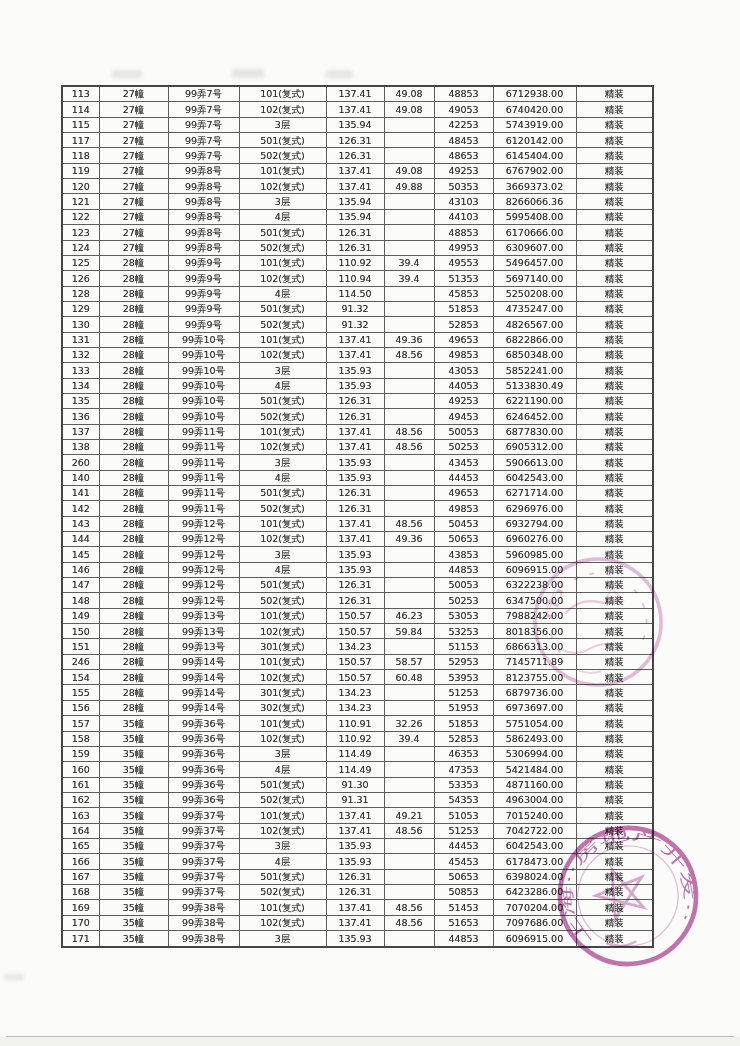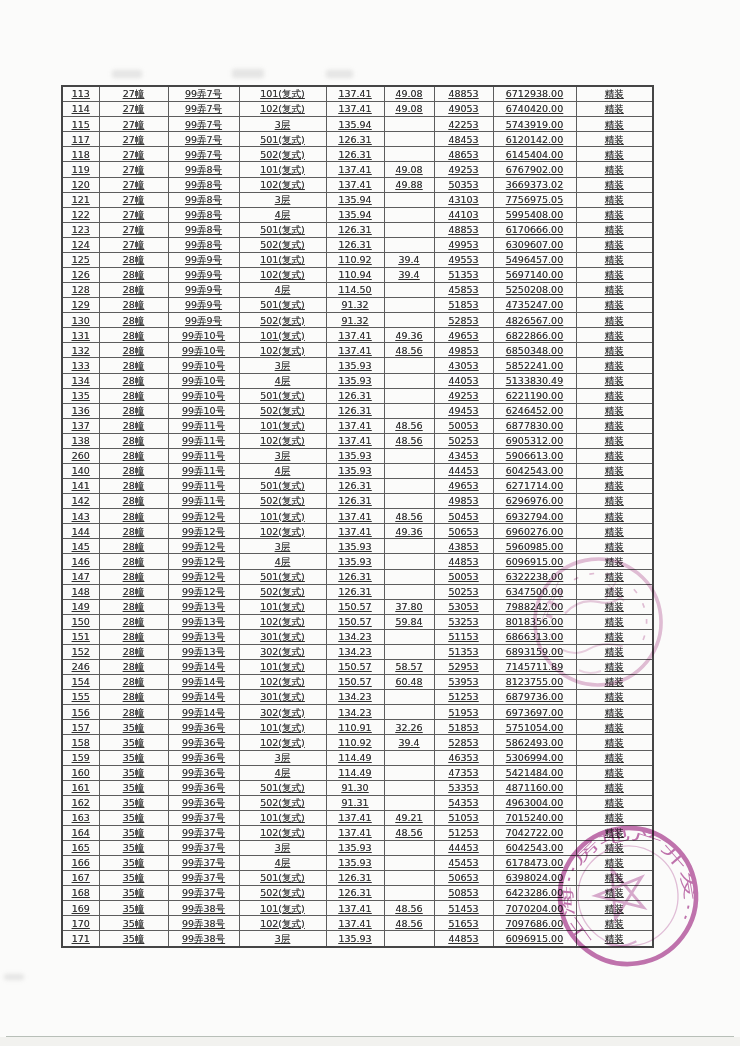--- a/index.html
+++ b/index.html
@@ -10,21 +10,21 @@
   }
   
   .smudge{position:absolute;background:rgba(150,152,150,0.22);filter:blur(2px);border-radius:2px;}
   .page-edge-line{position:absolute;left:6px;right:6px;top:1036px;height:1px;background:rgba(130,142,130,0.55);}
   .page-bottom-band{position:absolute;left:0;right:0;top:1037px;bottom:0;background:#f2f2ef;}
 
   
   .sheet-table{
     position:absolute;left:61px;top:85px;width:591px;height:863px;
     border-collapse:collapse;table-layout:fixed;
-    font-size:9.5px;color:#2f2f2f;text-decoration:underline;
+    font-size:9.5px;color:#2f2f2f;
   }
   .sheet-table td{
     border:1px solid #5d5d5d;
     text-align:center;vertical-align:middle;
     padding:0 1px;overflow:hidden;white-space:nowrap;
     height:12.6px;line-height:1;
     text-shadow:0 0 .5px rgba(40,40,40,.55);
   }
   .sheet-table{border:2px solid #454545;}
   .sheet-table tr.group-start td{border-top:1.8px solid #3d3d3d;}
@@ -132,21 +132,21 @@
         <td>精装</td>
       </tr>
       <tr>
         <td>121</td>
         <td>27幢</td>
         <td>99弄8号</td>
         <td>3层</td>
         <td>135.94</td>
         <td></td>
         <td>43103</td>
-        <td>7756975.05</td>
+        <td>8266066.36</td>
         <td>精装</td>
       </tr>
       <tr>
         <td>122</td>
         <td>27幢</td>
         <td>99弄8号</td>
         <td>4层</td>
         <td>135.94</td>
         <td></td>
         <td>44103</td>
@@ -427,21 +427,21 @@
         <td>50253</td>
         <td>6347500.00</td>
         <td>精装</td>
       </tr>
       <tr class="group-start">
         <td>149</td>
         <td>28幢</td>
         <td>99弄13号</td>
         <td>101(复式)</td>
         <td>150.57</td>
-        <td>37.80</td>
+        <td>46.23</td>
         <td>53053</td>
         <td>7988242.00</td>
         <td>精装</td>
       </tr>
       <tr>
         <td>150</td>
         <td>28幢</td>
         <td>99弄13号</td>
         <td>102(复式)</td>
         <td>150.57</td>
@@ -452,31 +452,20 @@
       </tr>
       <tr>
         <td>151</td>
         <td>28幢</td>
         <td>99弄13号</td>
         <td>301(复式)</td>
         <td>134.23</td>
         <td></td>
         <td>51153</td>
         <td>6866313.00</td>
-        <td>精装</td>
-      </tr>
-      <tr>
-        <td>152</td>
-        <td>28幢</td>
-        <td>99弄13号</td>
-        <td>302(复式)</td>
-        <td>134.23</td>
-        <td></td>
-        <td>51353</td>
-        <td>6893159.00</td>
         <td>精装</td>
       </tr>
       <tr class="group-start">
         <td>246</td>
         <td>28幢</td>
         <td>99弄14号</td>
         <td>101(复式)</td>
         <td>150.57</td>
         <td>58.57</td>
         <td>52953</td>

